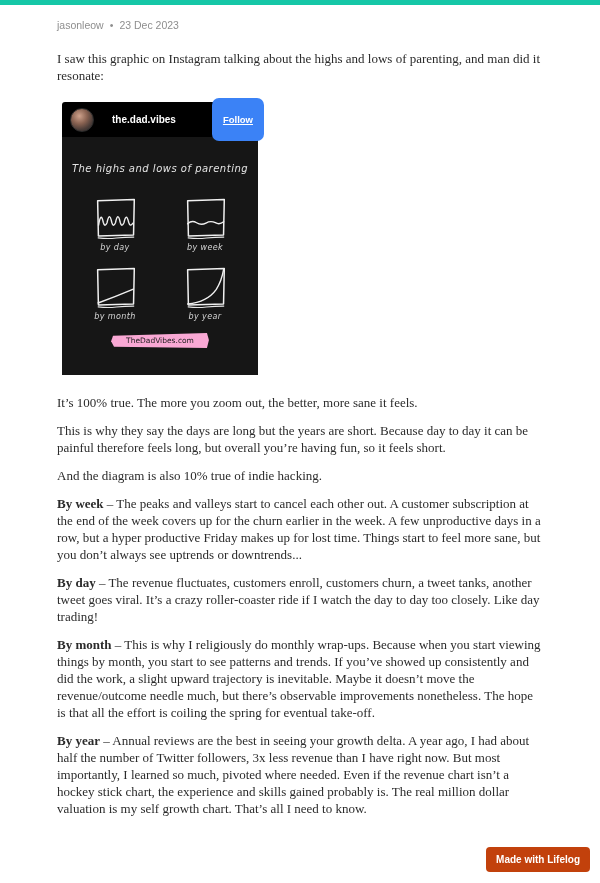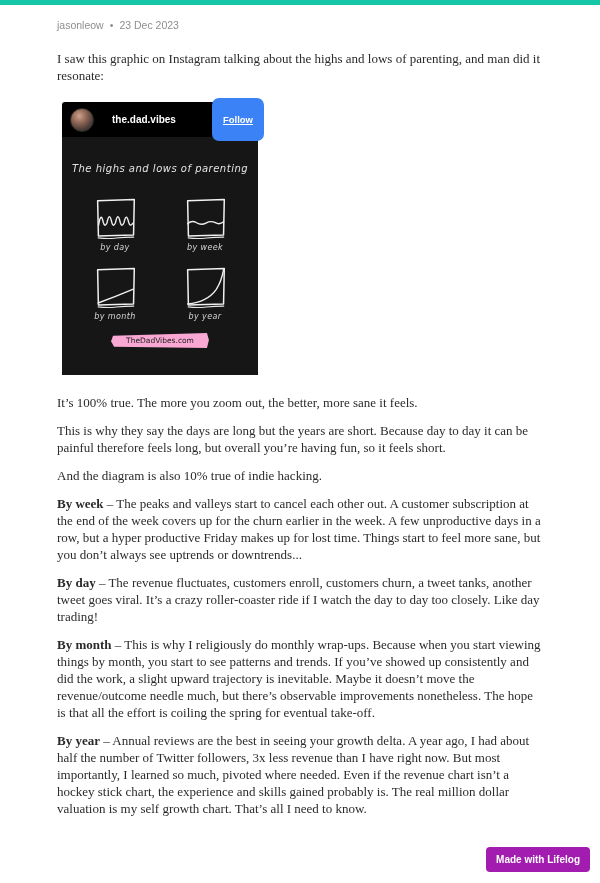--- a/index.html
+++ b/index.html
@@ -83,21 +83,21 @@
     margin-top: 12px;
     background: #f9a8d4; color: #1a1a1a;
     font-family: "DejaVu Sans", sans-serif;
     font-size: 7.5px; font-weight: 500;
     padding: 3px 15px; border-radius: 2px;
     clip-path: polygon(2% 18%, 98% 0%, 100% 46%, 98% 100%, 3% 92%, 0% 55%);
   }
 
   .made-with-btn {
     position: absolute; right: 10px; bottom: 11px;
-    background: #a21caf; color: #fff;
+    background: #c2410c; color: #fff;
     font-family: "Liberation Sans", sans-serif;
     font-size: 10px; font-weight: 600;
     padding: 7px 10px; border-radius: 4px;
     border: none; cursor: pointer;
   }
 </style>
 </head>
 <body>
 
 <div class="top-bar"></div>

